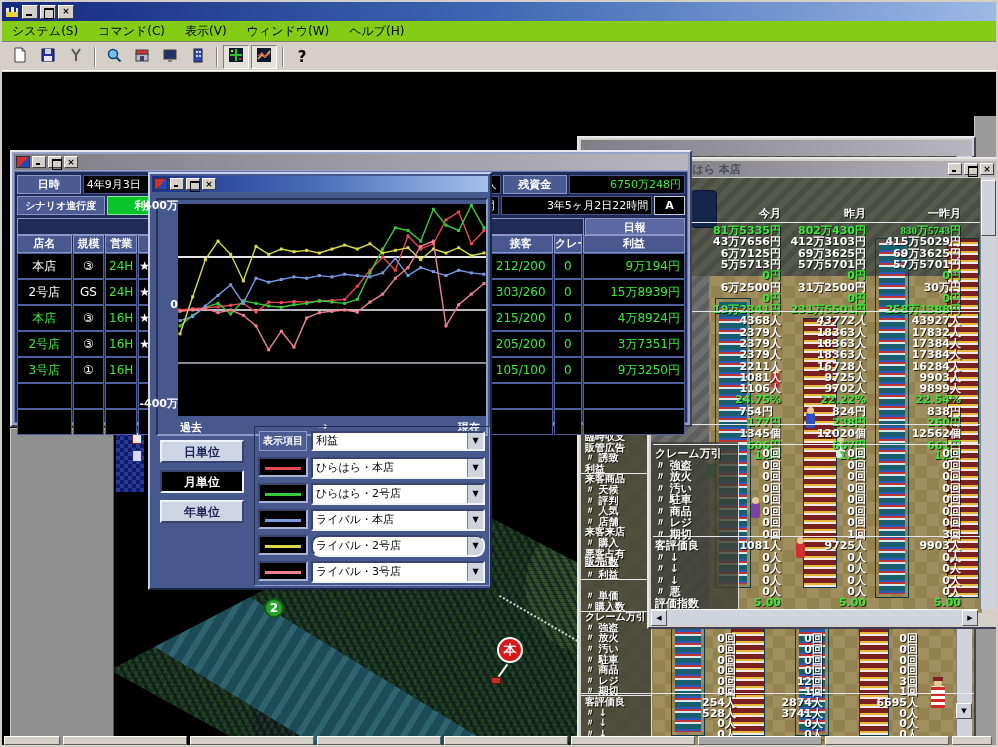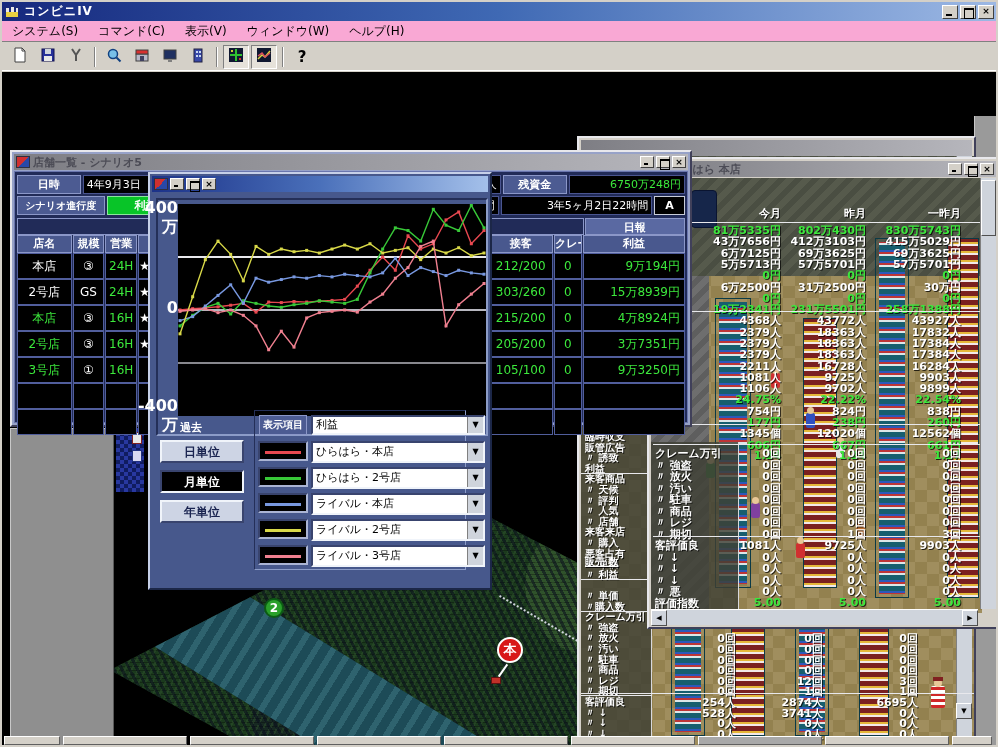--- a/index.html
+++ b/index.html
@@ -8,21 +8,21 @@
 
   
   .app-titlebar{position:absolute;left:2px;top:2px;right:2px;height:19px;
     background:linear-gradient(90deg,#16297e,#3f69b4,#9cb8e4);
     display:flex;align-items:center;padding:0 2px;color:#fff;font-size:12px;font-weight:bold;}
   .app-titlebar .ttl{flex:1;margin-left:4px;letter-spacing:1px;}
   .tb-btn{width:16px;height:14px;background:#d4d0c8;border:1px solid;border-color:#fff #404040 #404040 #fff;
     margin-left:2px;position:relative;font-size:9px;line-height:11px;text-align:center;color:#000;font-weight:bold;}
   .b-min::after{content:"";position:absolute;left:3px;right:5px;bottom:2px;height:2px;background:#000;}
   .b-max::after{content:"";position:absolute;left:3px;top:2px;width:8px;height:8px;border:1px solid #000;border-top-width:2px;}
-  .menubar{position:absolute;left:2px;top:21px;right:2px;height:21px;background:#f9a8d4;display:flex;align-items:center;
+  .menubar{position:absolute;left:2px;top:21px;right:2px;height:21px;background:#84cc16;display:flex;align-items:center;
     font-size:12px;color:#000;border-bottom:1px solid #808080;}
   .menu-item{padding:2px 10px;}
   .toolbar{position:absolute;left:2px;top:43px;right:2px;height:28px;background:#d4d0c8;display:flex;align-items:center;padding-left:4px;border-bottom:1px solid #fff;}
   .tool-btn{width:26px;height:24px;display:flex;align-items:center;justify-content:center;margin:0 1px;border:1px solid transparent;}
   .tool-btn.pressed{border-color:#808080 #fff #fff #808080;background:#e6e2da;}
   .tool-sep{width:2px;height:20px;border-left:1px solid #808080;border-right:1px solid #fff;margin:0 4px;}
   .client{position:absolute;left:2px;top:72px;right:2px;bottom:2px;background:#000;overflow:hidden;}
 
   
   .win{position:absolute;background:#d4d0c8;border:2px solid;border-color:#e8e8ec #40405a #40405a #e8e8ec;}
@@ -48,26 +48,26 @@
   .tbl-row .cell{border:1px solid #515e9c;background:#000;height:100%;}
   .hdr .cell{background:#49588e;color:#fff;text-align:center;font-weight:bold;border-color:#8b97c8;}
   .grp .cell{background:#212b58;border-color:#8b97c8;}
   .grp .cell.lit{background:#5a69a2;color:#fff;text-align:center;font-weight:bold;}
 
   
   #graphWin{left:146px;top:100px;width:344px;height:418px;z-index:60;background:#47588c;border-color:#c6d0e8 #1c2748 #1c2748 #c6d0e8;}
   #chartFrame{position:absolute;left:6px;top:24px;width:332px;height:238px;border:2px solid;border-color:#242f58 #8c9cc8 #8c9cc8 #242f58;}
   #plot{position:absolute;left:20px;top:4px;width:308px;height:212px;background:#000;}
   #plot svg{position:absolute;left:0;top:0;}
-  .ylab{position:absolute;right:310px;width:46px;text-align:right;color:#fff;font-size:16px;font-weight:bold;}
+  .ylab{position:absolute;right:310px;width:46px;text-align:right;color:#fff;font-size:11px;font-weight:bold;}
   .xlab{position:absolute;top:220px;color:#fff;font-size:11px;font-weight:bold;}
   .unit-btn{position:absolute;left:10px;width:84px;height:23px;font-size:12px;font-weight:bold;text-align:center;line-height:21px;
     background:#cdd4e4;color:#1a2450;border:2px solid;border-color:#f0f4fa #39446e #39446e #f0f4fa;}
   .unit-btn.active{background:#000;color:#fff;border-color:#39446e #f0f4fa #f0f4fa #39446e;}
-  #gpanel{position:absolute;left:104px;top:236px;width:212px;height:160px;border:1px solid;border-color:#242f58 #8c9cc8 #8c9cc8 #242f58;}
+  #gpanel{position:absolute;left:104px;top:252px;width:236px;height:160px;border:1px solid;border-color:#242f58 #8c9cc8 #8c9cc8 #242f58;}
   .ddrow{position:absolute;left:56px;width:174px;height:20px;background:#fff;border:2px solid;border-color:#39446e #f0f4fa #f0f4fa #39446e;
     font-size:11px;color:#000;line-height:16px;padding-left:3px;white-space:nowrap;overflow:hidden;}
   .dd-btn{position:absolute;right:0;top:0;bottom:0;width:16px;background:#cfd4dc;border-left:1px solid #808080;
     font-size:8px;text-align:center;line-height:16px;color:#000;}
   .swatch{position:absolute;left:3px;width:50px;height:20px;background:#000;border:2px solid;border-color:#39446e #aab4d4 #aab4d4 #39446e;}
   .swatch i{position:absolute;left:5px;right:5px;top:8px;height:3px;display:block;}
   .dsp-lbl{position:absolute;left:4px;width:48px;height:20px;background:#4c5b92;border:1px solid #8b97c8;color:#fff;
     font-size:10px;text-align:center;line-height:18px;font-weight:bold;}
 
   
@@ -153,21 +153,20 @@
 <div id="screen">
 
   <div class="app-titlebar">
     <svg width="16" height="14">
         <rect width="16" height="14" fill="#1a2a7a"></rect>
         <rect x="2" y="7" width="12" height="5" fill="#e8d040"></rect>
         <rect x="2" y="3" width="3" height="4" fill="#e8e8e8"></rect>
         <rect x="7" y="2" width="3" height="5" fill="#e8e8e8"></rect>
         <rect x="12" y="3" width="2" height="4" fill="#e8e8e8"></rect>
       </svg>
-    <span class="ttl">コンビニIV</span>
     <span class="tb-btn b-min"></span>
     <span class="tb-btn b-max"></span>
     <span class="tb-btn">×</span>
   </div>
 
   <div class="menubar" id="menubar">
       <span class="menu-item">システム(S)</span>
       <span class="menu-item">コマンド(C)</span>
       <span class="menu-item">表示(V)</span>
       <span class="menu-item">ウィンドウ(W)</span>
@@ -399,21 +398,21 @@
         <div id="honHdr">
             <span class="colhdr" style="top: 28px; right: 201px;">今月</span>
             <span class="colhdr" style="top: 28px; right: 116px;">昨月</span>
             <span class="colhdr" style="top: 28px; right: 21px;">一昨月</span>
             <div class="hdiv" style="top: 44px;"></div>
           </div>
         <div id="honRows">
             <div class="hrow" style="top: 45px;">
               <span style="right: 201px; color: rgb(60, 232, 60);">81万5335円</span>
               <span style="right: 116px; color: rgb(60, 232, 60);">802万430円</span>
-              <span style="right: 21px; color: rgb(60, 232, 60);">830万5743円</span>
+              <span style="right: 21px; color: rgb(60, 232, 60); font-family: Liberation Serif, serif;">830万5743円</span>
             </div>
             <div class="hrow" style="top: 56px;">
               <span style="right: 201px; color: rgb(255, 255, 255);">43万7656円</span>
               <span style="right: 116px; color: rgb(255, 255, 255);">412万3103円</span>
               <span style="right: 21px; color: rgb(255, 255, 255);">415万5029円</span>
             </div>
             <div class="hrow" style="top: 68px;">
               <span style="right: 201px; color: rgb(255, 255, 255);">6万7125円</span>
               <span style="right: 116px; color: rgb(255, 255, 255);">69万3625円</span>
               <span style="right: 21px; color: rgb(255, 255, 255);">69万3625円</span>
@@ -439,21 +438,21 @@
               <span style="right: 21px; color: rgb(60, 232, 60);">0円</span>
             </div>
             <div class="hrow" style="top: 124px;">
               <span style="right: 201px; color: rgb(60, 232, 60);">19万2341円</span>
               <span style="right: 116px; color: rgb(60, 232, 60);">231万5501円</span>
               <span style="right: 21px; color: rgb(60, 232, 60);">258万1388円</span>
             </div>
             <div class="hdiv" style="top: 133px;"></div>
             <div class="hrow" style="top: 135px; margin-left: 20px;">
               <span style="right: 201px; color: rgb(255, 255, 255);">4368人</span>
-              <span style="right: 116px; color: rgb(255, 255, 255);">43772人</span>
+              <span style="right: 116px; color: rgb(255, 255, 255); font-style: italic;">43772人</span>
               <span style="right: 21px; color: rgb(255, 255, 255);">43927人</span>
             </div>
             <div class="hrow" style="top: 147px;">
               <span style="right: 201px; color: rgb(255, 255, 255);">2379人</span>
               <span style="right: 116px; color: rgb(255, 255, 255);">18363人</span>
               <span style="right: 21px; color: rgb(255, 255, 255);">17832人</span>
             </div>
             <div class="hrow" style="top: 158px;">
               <span style="right: 201px; color: rgb(255, 255, 255);">2379人</span>
               <span style="right: 116px; color: rgb(255, 255, 255);">18363人</span>
@@ -478,21 +477,21 @@
               <span style="right: 201px; color: rgb(255, 255, 255);">1106人</span>
               <span style="right: 116px; color: rgb(255, 255, 255);">9702人</span>
               <span style="right: 21px; color: rgb(255, 255, 255);">9899人</span>
             </div>
             <div class="hrow" style="top: 215px;">
               <span style="right: 201px; color: rgb(60, 232, 60);">24.75%</span>
               <span style="right: 116px; color: rgb(60, 232, 60);">22.22%</span>
               <span style="right: 21px; color: rgb(60, 232, 60);">22.54%</span>
             </div>
             <div class="hrow" style="top: 226px;">
-              <span style="right: 201px; color: rgb(255, 255, 255);">754円</span>
+              <span style="right: 209px; color: rgb(255, 255, 255);">754円</span>
               <span style="right: 116px; color: rgb(255, 255, 255);">824円</span>
               <span style="right: 21px; color: rgb(255, 255, 255);">838円</span>
             </div>
             <div class="hrow" style="top: 237px;">
               <span style="right: 201px; color: rgb(60, 232, 60);">177円</span>
               <span style="right: 116px; color: rgb(60, 232, 60);">238円</span>
               <span style="right: 21px; color: rgb(60, 232, 60);">260円</span>
             </div>
             <div class="hdiv" style="top: 246px;"></div>
             <div class="hrow" style="top: 248px;">
@@ -603,21 +602,20 @@
         <span class="sb-btn">▶</span>
       </div>
       <div class="vscroll" style="right:2px;top:19px;bottom:18px;">
         <div class="sb-thumb" style="left:0;right:0;top:2px;height:56px;"></div>
       </div>
     </div>
 
     <div class="win" id="listWin">
       <div class="wt wt-inactive">
         <span class="wicon"></span>
-        <span class="ttl">店舗一覧 - シナリオ5</span>
         <span class="tb-btn b-min"></span>
         <span class="tb-btn b-max"></span>
         <span class="tb-btn">×</span>
       </div>
       <div class="body">
         <div class="info-row">
           <div class="cell lblcell" style="width:64px">日時</div>
           <div class="cell valcell" style="width:234px">4年9月3日</div>
           <div class="cell valcell" style="width:114px"></div>
           <div class="cell valcell right" style="width:68px">9人</div>
@@ -894,21 +892,21 @@
               <i style="background: rgb(56, 200, 56);"></i>
             </div>
             <div class="ddrow" style="top: 56px; height: 22px; line-height: 18px;"><span>ひらはら・2号店</span><span class="dd-btn" style="line-height: 18px;">▼</span></div>
             <div class="swatch" style="top: 82px;">
               <i style="background: rgb(120, 152, 224);"></i>
             </div>
             <div class="ddrow" style="top: 82px; height: 22px; line-height: 18px;"><span>ライバル・本店</span><span class="dd-btn" style="line-height: 18px;">▼</span></div>
             <div class="swatch" style="top: 108px;">
               <i style="background: rgb(216, 216, 72);"></i>
             </div>
-            <div class="ddrow" style="top: 108px; height: 22px; line-height: 18px;"><span>ライバル・2号店</span><span class="dd-btn" style="line-height: 18px;">▼</span></div>
+            <div class="ddrow" style="top: 108px; height: 22px; line-height: 18px; border-radius: 9px;"><span>ライバル・2号店</span><span class="dd-btn" style="line-height: 18px;">▼</span></div>
             <div class="swatch" style="top: 134px;">
               <i style="background: rgb(240, 128, 144);"></i>
             </div>
             <div class="ddrow" style="top: 134px; height: 22px; line-height: 18px;"><span>ライバル・3号店</span><span class="dd-btn" style="line-height: 18px;">▼</span></div>
           </div>
       </div>
     </div>
 
     <div class="minstrip">
       <div style="width:56px"></div>

